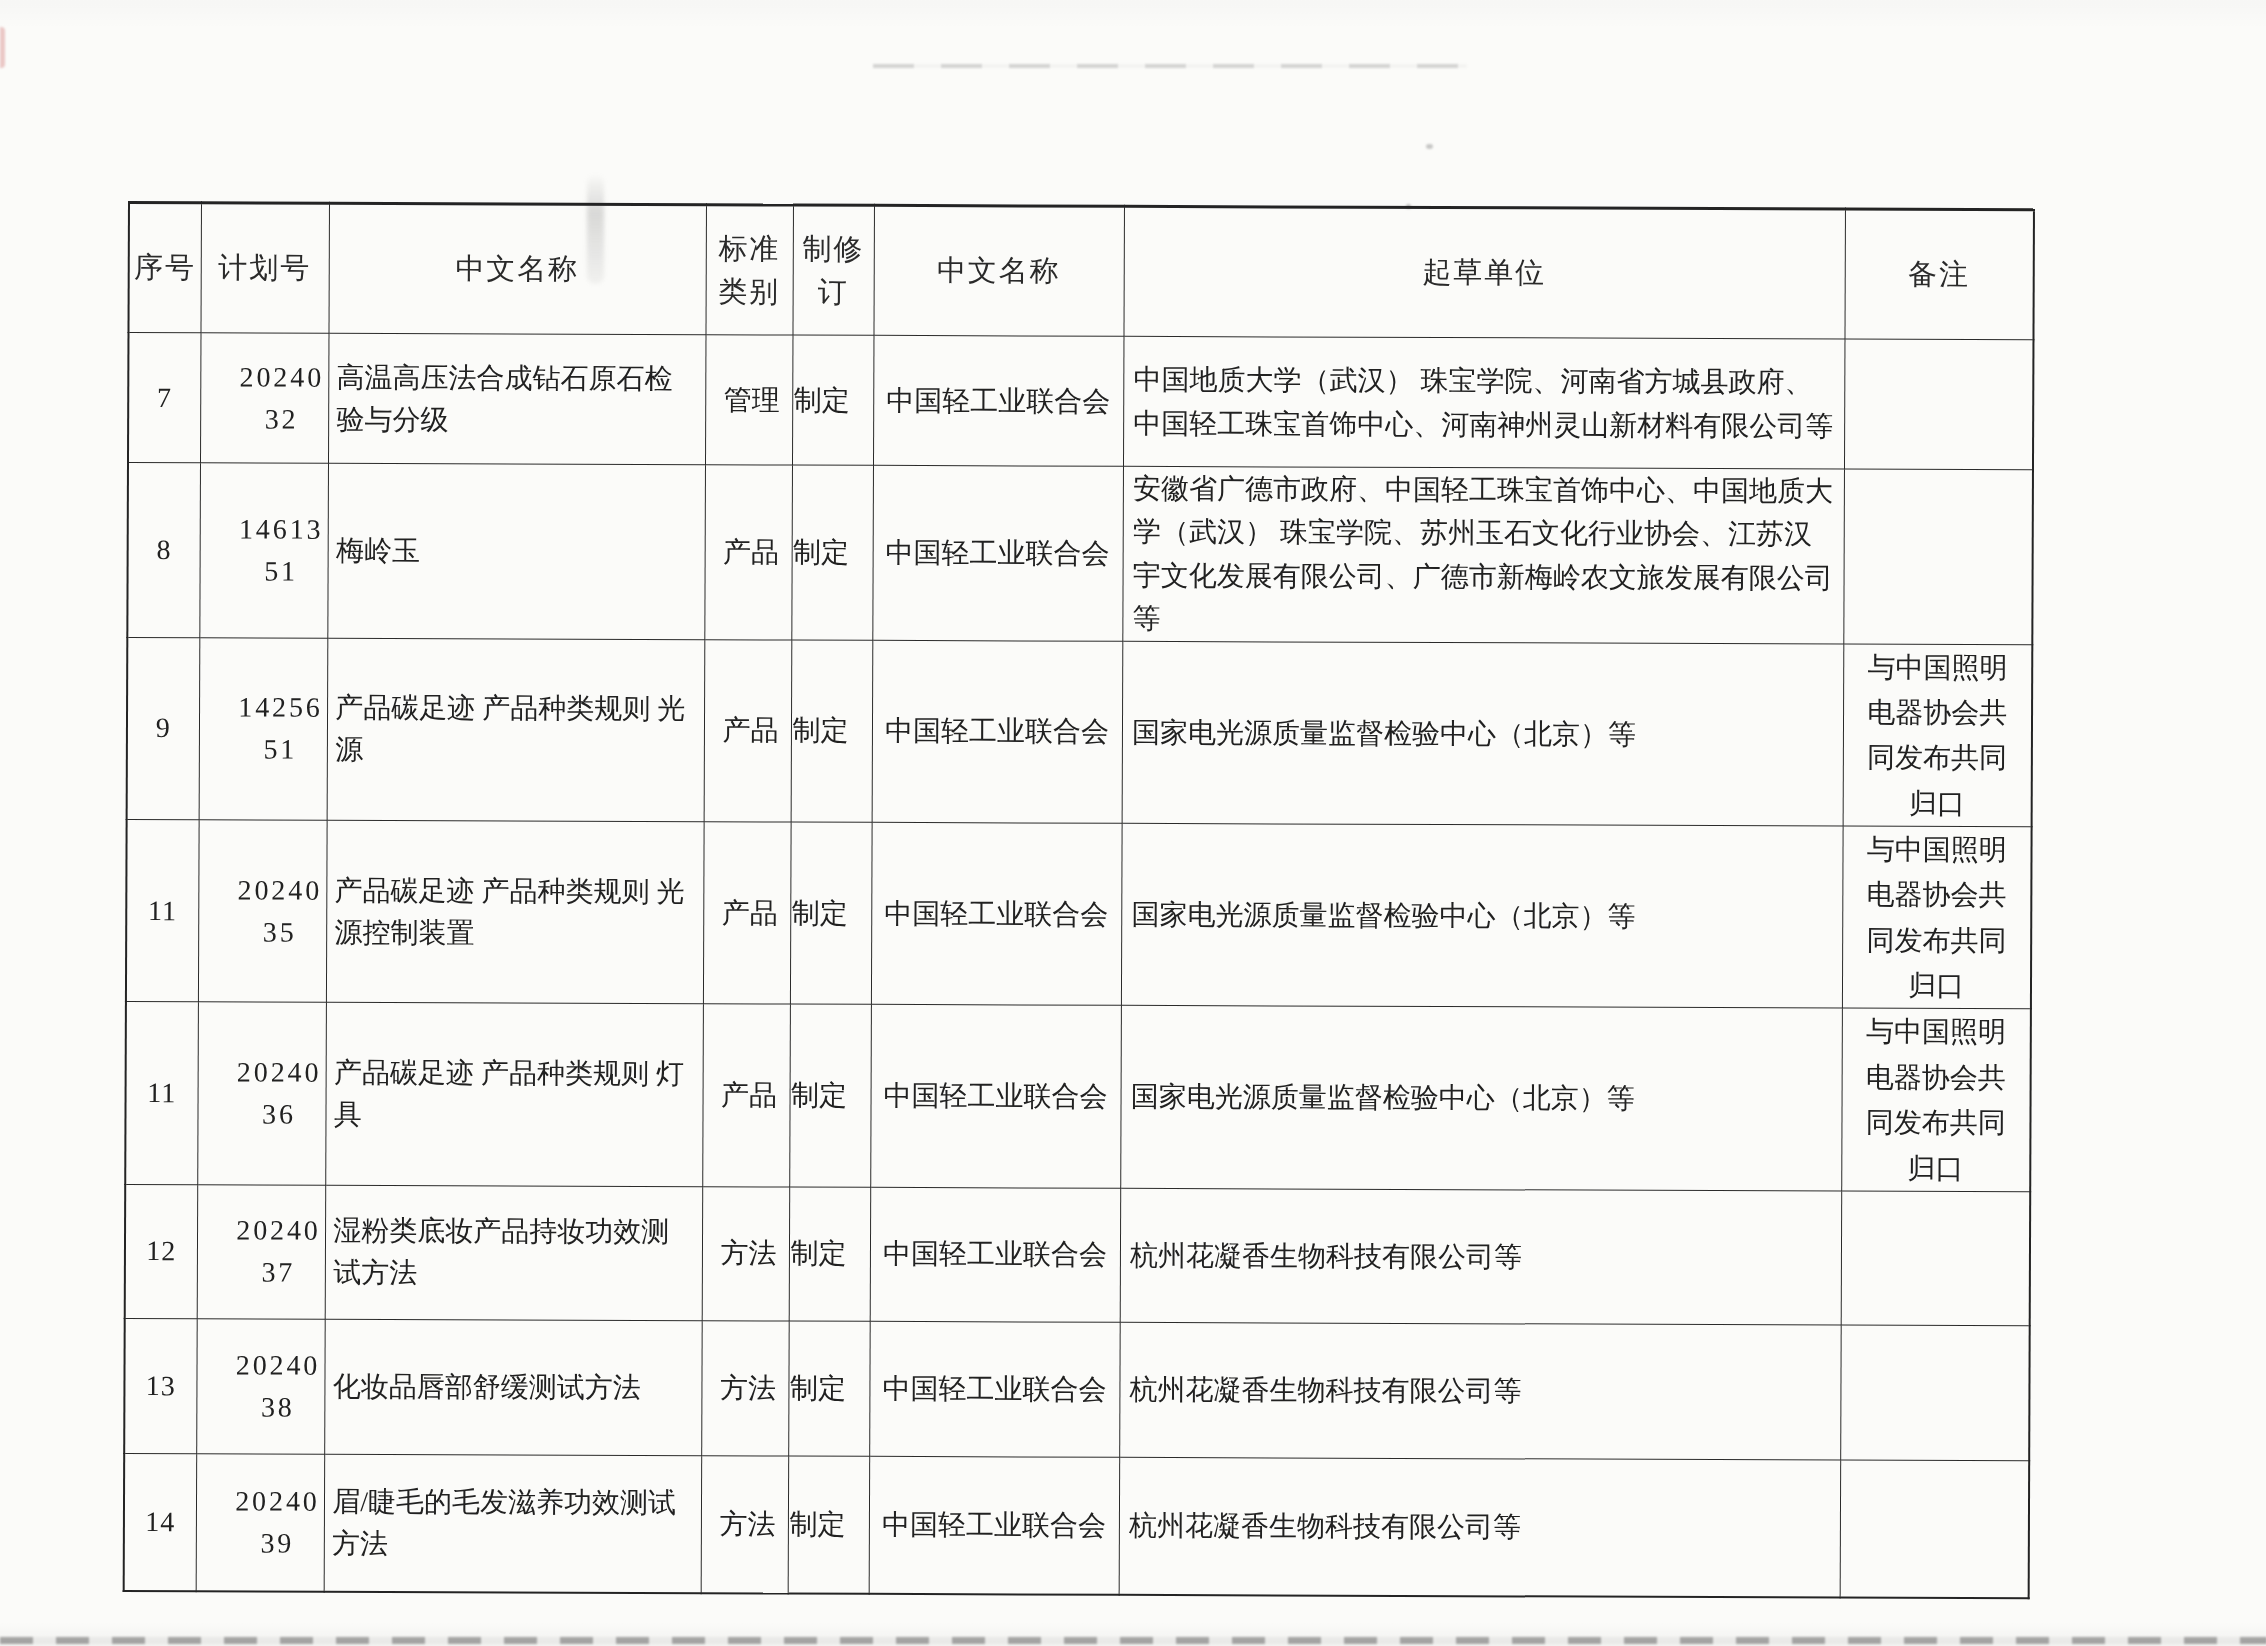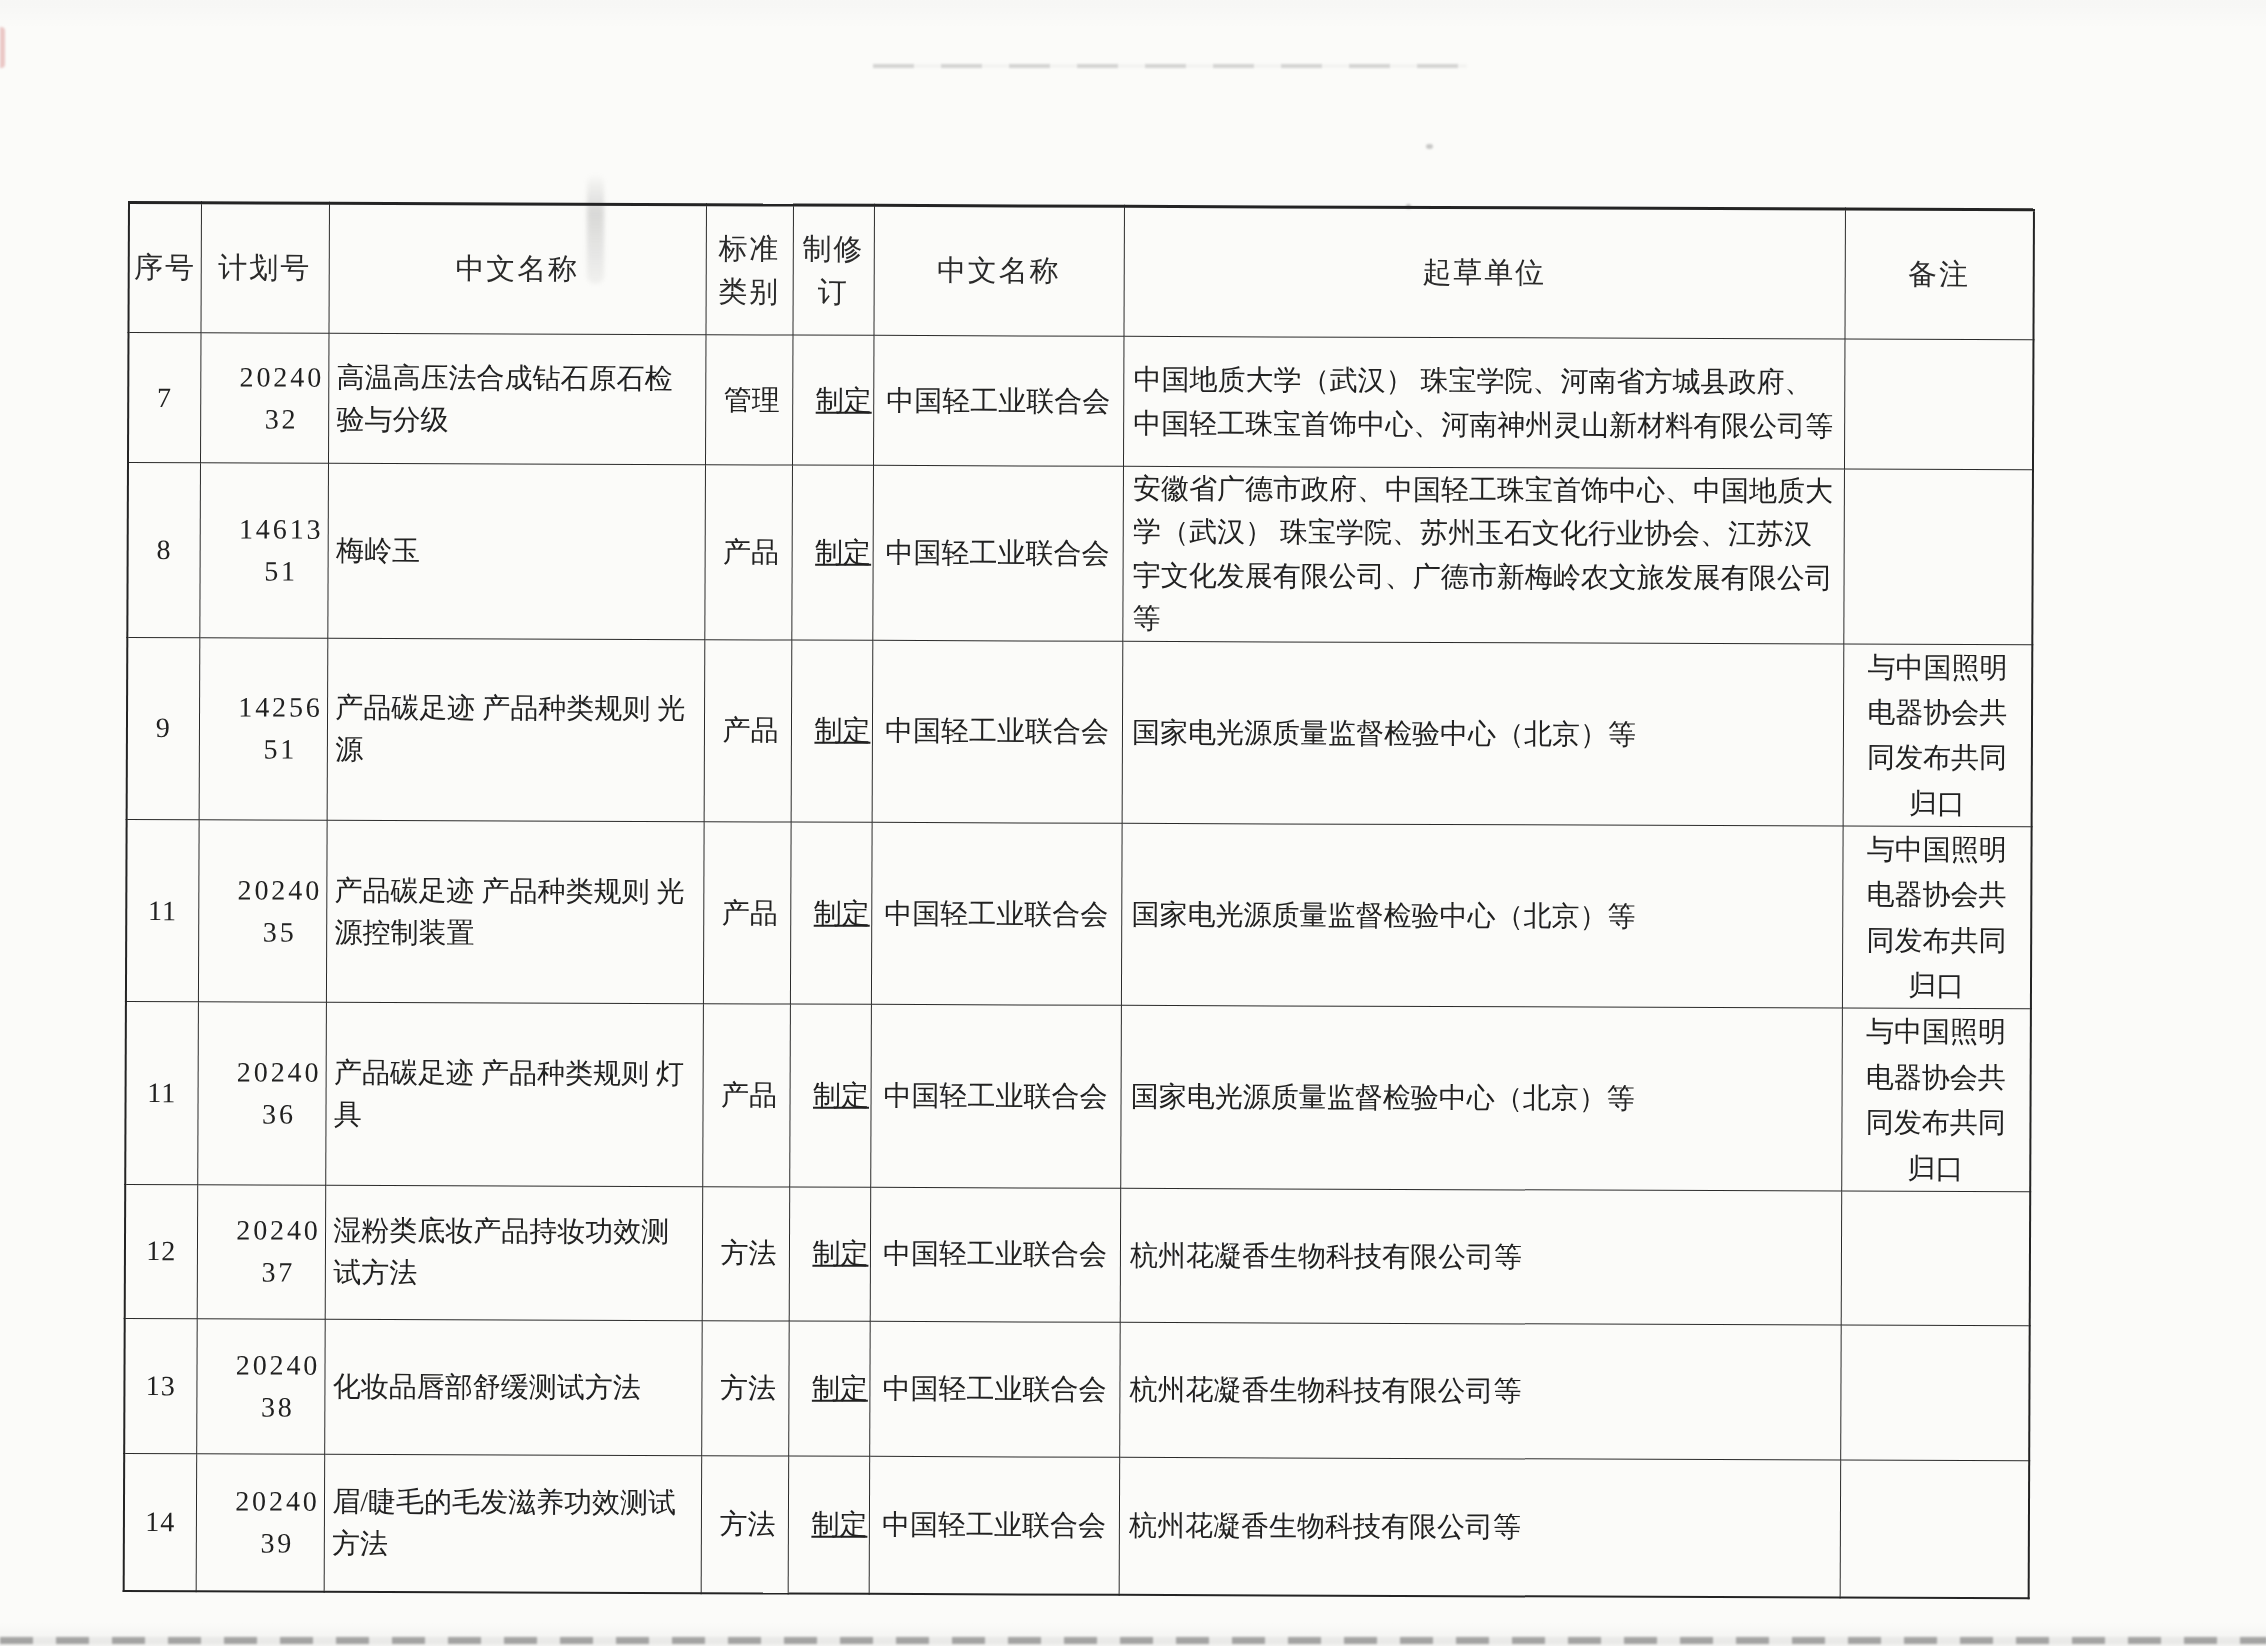--- a/index.html
+++ b/index.html
@@ -63,21 +63,21 @@
   td {
     font-size: 28px;
     line-height: 1.5;
     word-break: break-all;
     color: #212121;
   }
   td.c-seq      { text-align: center; letter-spacing: 1px; }
   td.c-plan     { text-align: center; letter-spacing: 2.9px; padding-left: 36px; }
   td.c-name     { text-align: left; padding: 0 7.8px; }
   td.c-cat      { text-align: center; padding-left: 7px; }
-  td.c-rev      { text-align: right; text-decoration: underline; }
+  td.c-rev      { text-align: left; }
   td.c-unit     { text-align: center; }
   td.c-draft    { text-align: left; padding: 0 9.7px; line-height: 1.55; }
   td.c-remark   { text-align: center; padding: 0 21.3px; line-height: 1.62; }
 
   
   .artifact { position: absolute; pointer-events: none; }
   .streak-top {
     left: 873px; top: 64px; width: 594px; height: 3.9px;
     background: repeating-linear-gradient(to right,
       rgba(125,125,125,0.30) 0 41px,

